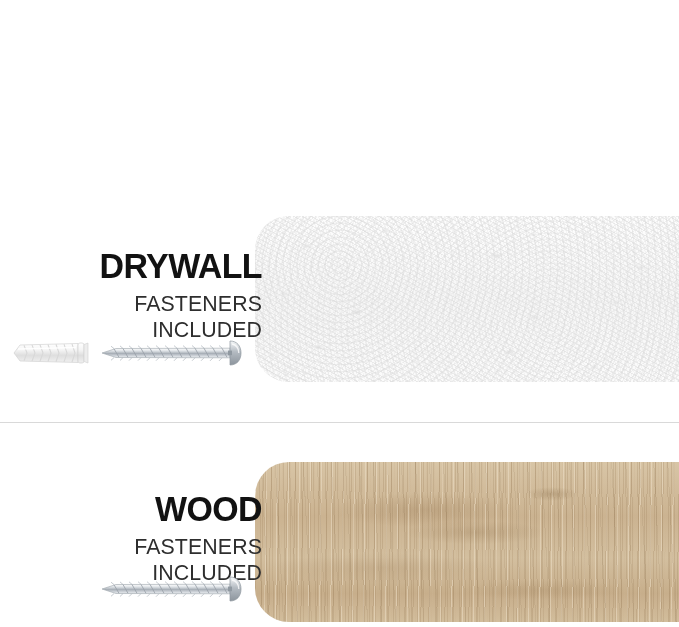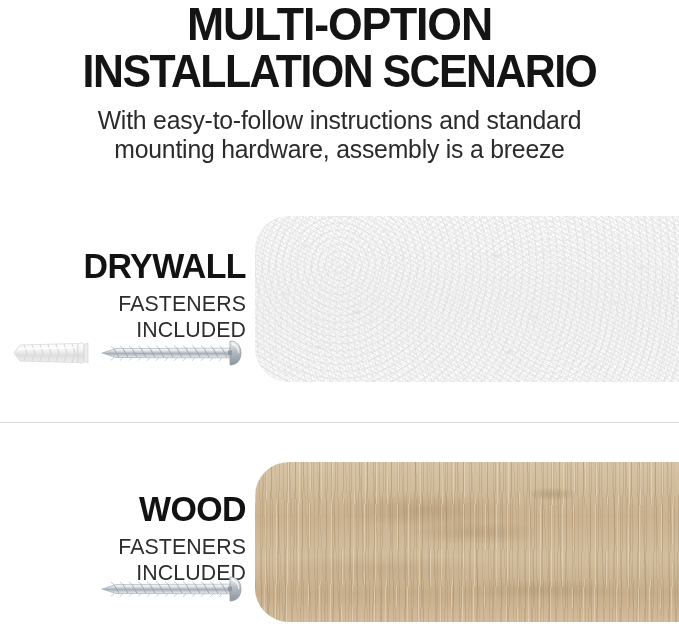--- a/index.html
+++ b/index.html
@@ -136,21 +136,21 @@
     position: absolute;
     inset: 0;
     background-image:
       repeating-linear-gradient(87deg, rgba(120,95,62,0.10) 0px, rgba(120,95,62,0.10) 1px, rgba(255,255,255,0) 1px, rgba(255,255,255,0) 14px),
       radial-gradient(ellipse 34px 9px at 70% 20%, rgba(134,106,70,0.30) 0%, rgba(134,106,70,0) 78%);
   }
 
   
   .material-block {
     position: absolute;
-    left: 0;
+    left: 16px;
     width: 246px;
     text-align: right;
   }
   .material-name {
     font-family: "Liberation Sans", sans-serif;
     font-weight: bold;
     font-size: 35px;
     line-height: 36px;
     letter-spacing: -0.6px;
     color: #121212;
@@ -182,26 +182,20 @@
   .hw-drywall { left: 4px; top: 332px; width: 242px; }
   .hw-wood { left: 98px; top: 568px; width: 148px; }
 
   .hw-svg { display: block; }
 </style>
 </head>
 <body>
 
 <div id="infographic">
 
-  <div class="header-block">
-    <div class="title">MULTI-OPTION</div>
-    <div class="title title-line-2">INSTALLATION SCENARIO</div>
-    <div class="subtitle">With easy-to-follow instructions and standard</div>
-    <div class="subtitle" style="padding-top:0">mounting hardware, assembly is a breeze</div>
-  </div>
 
   <div class="panel panel-drywall"></div>
 
   <div class="material-block block-drywall">
     <div class="material-name">DRYWALL</div>
     <div class="material-sub">FASTENERS INCLUDED</div>
   </div>
 
   <div class="hardware-row hw-drywall">
     <svg class="hw-svg" width="242" height="42" viewBox="0 0 242 42" xmlns="http://www.w3.org/2000/svg">

